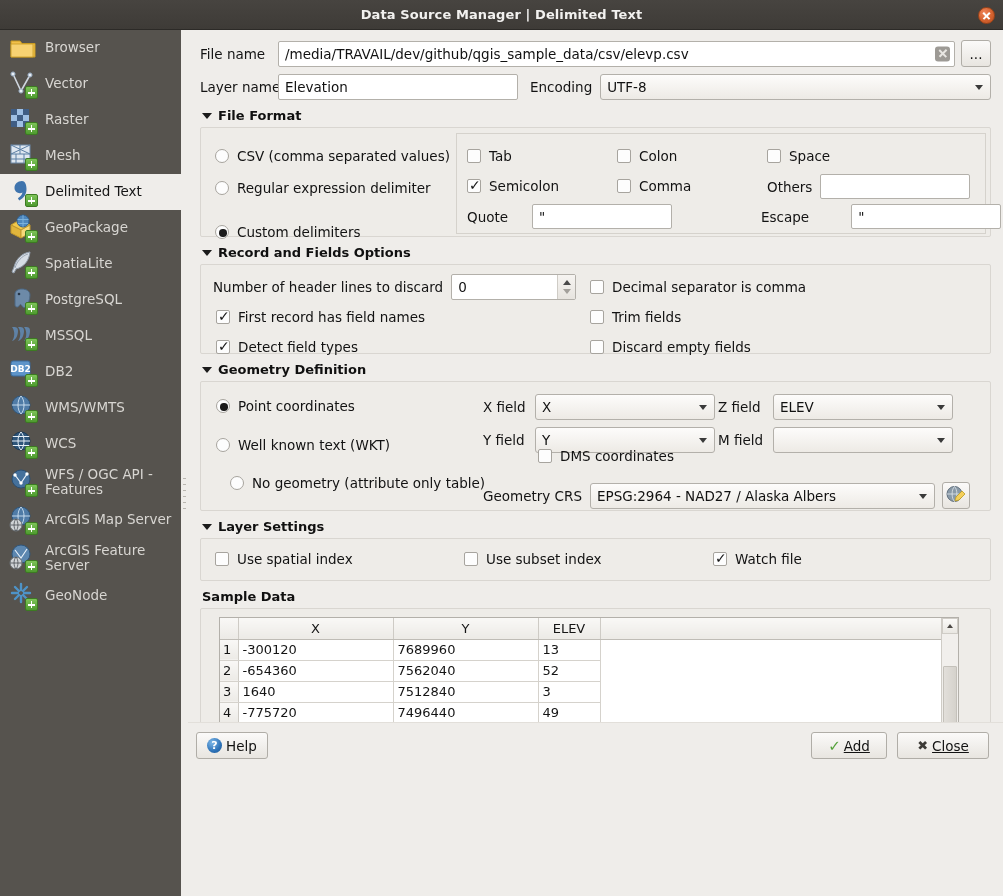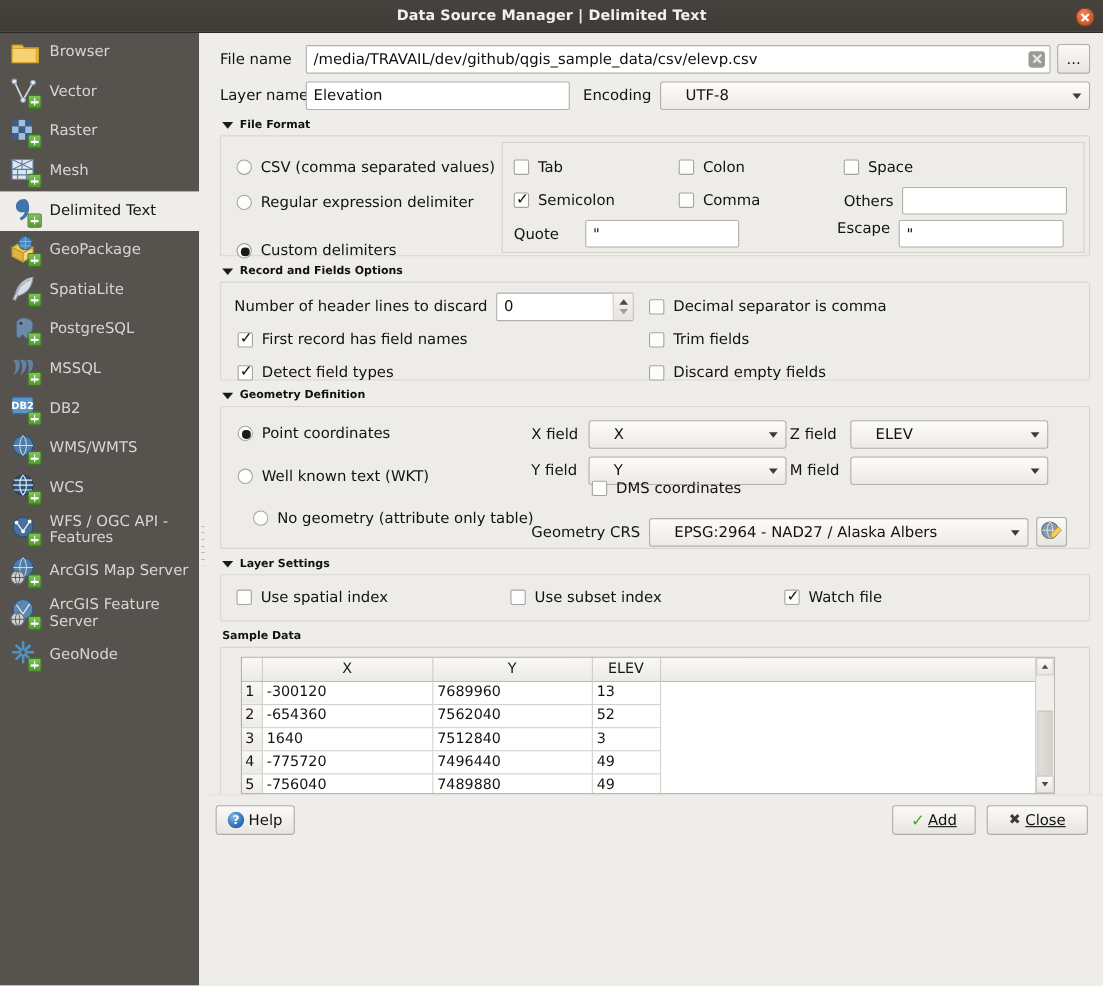--- a/index.html
+++ b/index.html
@@ -123,35 +123,35 @@
     background: linear-gradient(to bottom,#fbfaf9 0%, #e8e5e0 100%);
     font-size: 13.5px; color: #121212; cursor: pointer;
     display: inline-flex; align-items: center; justify-content: center;
     padding: 0 9px;
     font-family: "DejaVu Sans", "Liberation Sans", sans-serif;
   }
 
   .combo {
     height: 26px; border: 1px solid #b3b0aa; border-radius: 3px;
     background: linear-gradient(to bottom,#fdfcfb 0%, #edeae5 100%);
-    display: flex; align-items: center; padding: 0 22px;
+    display: flex; align-items: center; padding: 0 6px;
     font-size: 13.5px; color: #111; position: relative; cursor: pointer;
     overflow: hidden; white-space: nowrap;
   }
   .combo .caret {
     position: absolute; right: 7px; top: 50%; margin-top: -2px;
     width: 0; height: 0;
     border-left: 4.5px solid transparent; border-right: 4.5px solid transparent;
     border-top: 5px solid #3a3a3a;
   }
 
   
   .grp-head {
     display: flex; align-items: center; gap: 6px;
-    font-weight: bold; font-size: 10px; color: #101010;
+    font-weight: bold; font-size: 13px; color: #101010;
     margin: 8px 0 4px 2px; cursor: pointer;
   }
   .tri {
     width: 0; height: 0;
     border-left: 5px solid transparent; border-right: 5px solid transparent;
     border-top: 6px solid #1b1b1b;
   }
   .grp-box {
     border: 1px solid #d9d6d1; border-radius: 2px;
     background: #eeece8; padding: 8px 10px;
@@ -555,21 +555,21 @@
         </div>
         <div style="position:absolute;left:310px;top:40px;display:flex;align-items:center;">
           <span class="lbl" style="margin-right:8px">Others</span>
           <input class="tinput" style="width: 150px; height: 25px;" value="">
         </div>
 
         <div style="position:absolute;left:10px;top:70px;display:flex;align-items:center;">
           <span class="lbl" style="margin-right:24px">Quote</span>
           <input class="tinput" style="width: 140px; height: 25px;" value="&quot;">
         </div>
-        <div style="position:absolute;left:304px;top:70px;display:flex;align-items:flex-start;">
+        <div style="position:absolute;left:304px;top:70px;display:flex;align-items:center;gap:34px;">
           <span class="lbl" style="margin-right:8px">Escape</span>
           <input class="tinput" style="width: 150px; height: 25px;" value="&quot;">
         </div>
       </div>
     </div>
 
     <div class="grp-head">
       <span class="tri"></span>
       <span>Record and Fields Options</span>
     </div>

